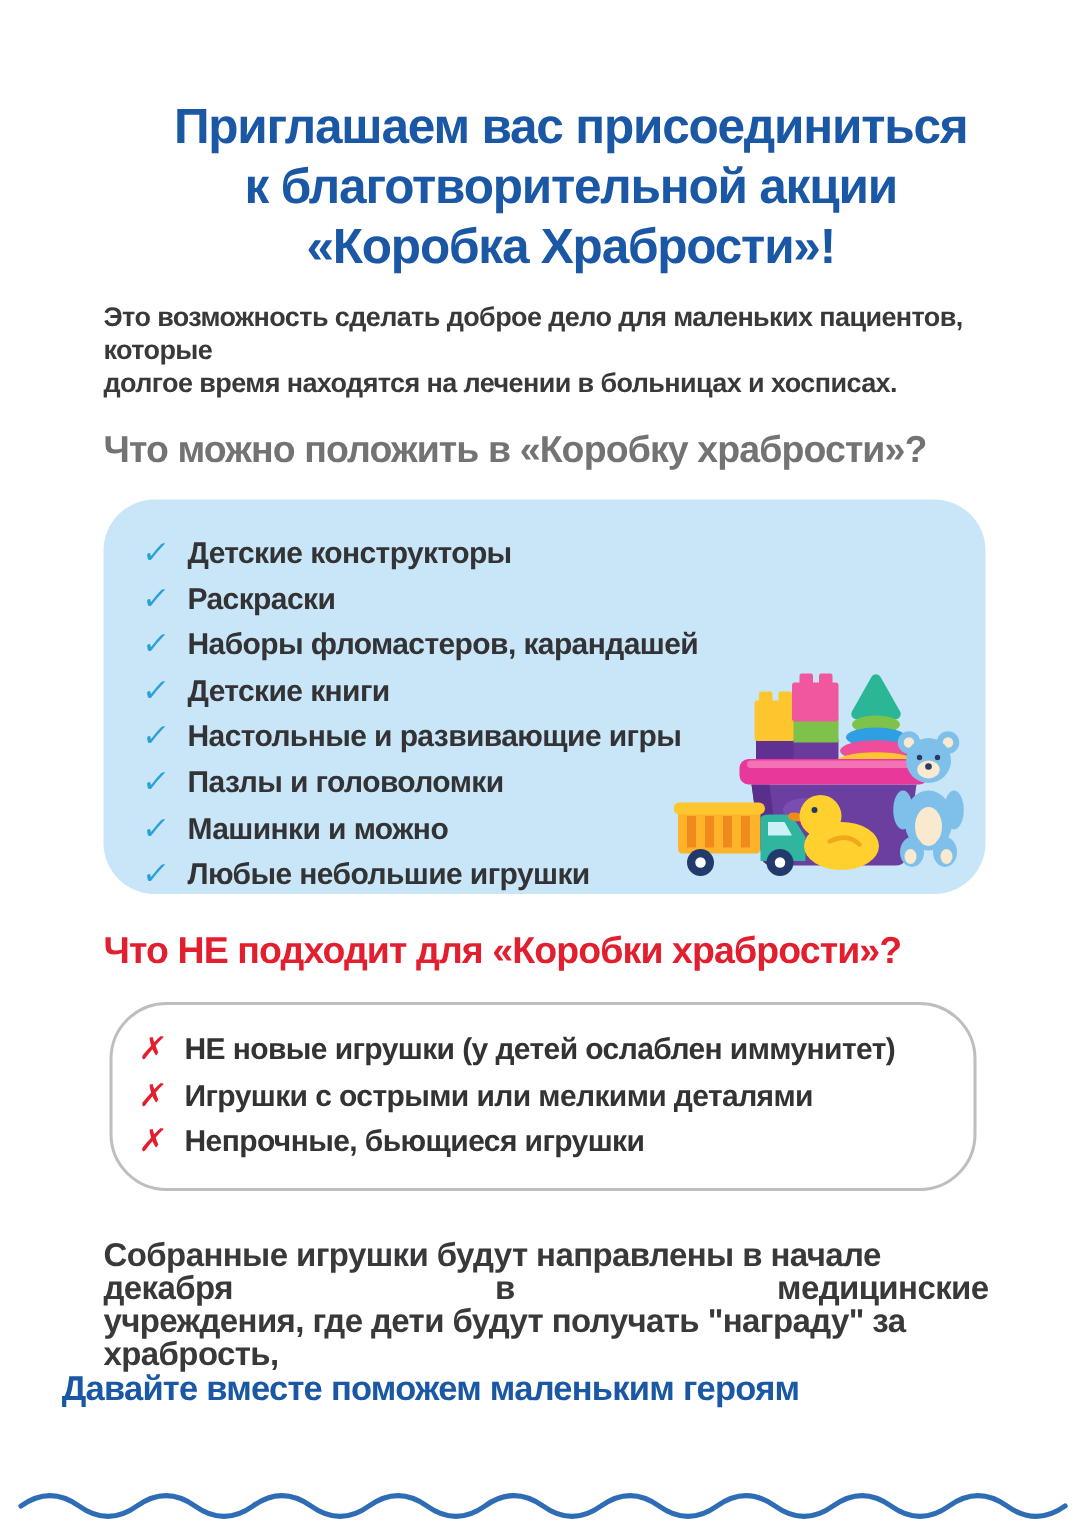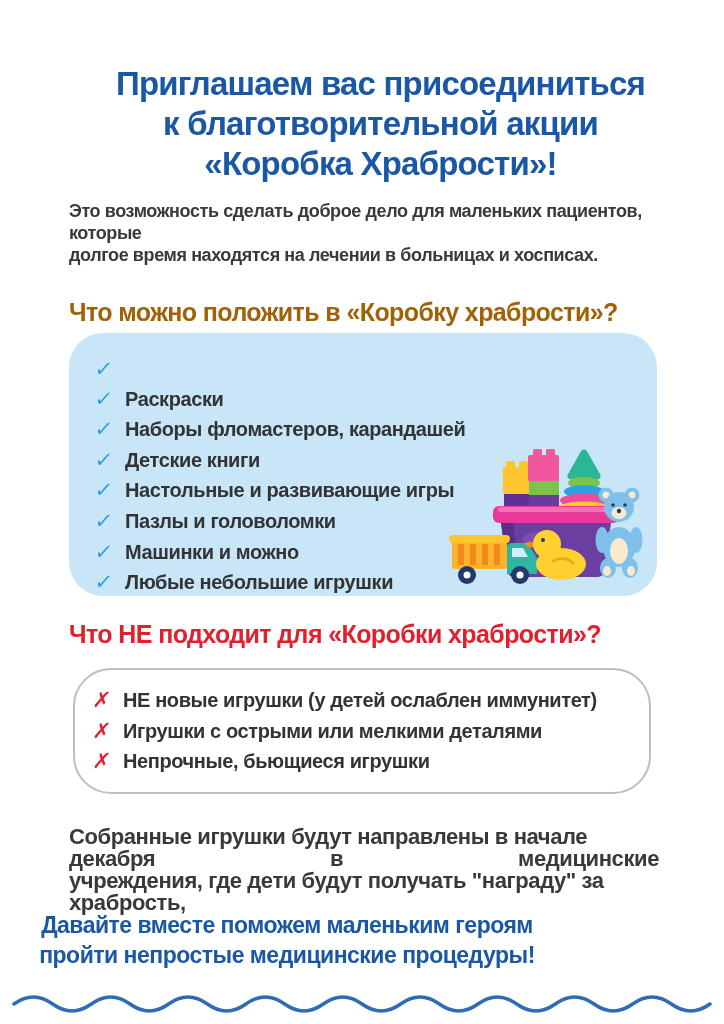--- a/index.html
+++ b/index.html
@@ -36,21 +36,21 @@
   }
   .intro span { display: block; }
   .sec-heading {
     position: absolute;
     left: 69px;
     font-size: 25px;
     font-weight: bold;
     letter-spacing: -0.6px;
     white-space: nowrap;
   }
-  .allowed-heading { top: 298px; color: #a16207; }
+  .allowed-heading { top: 286px; color: #737373; }
   .not-allowed-heading { top: 620px; color: #e21f2f; }
   .allowed-box {
     position: absolute;
     top: 333px; left: 69px;
     width: 588px; height: 263px;
     background: #c8e6f8;
     border-radius: 34px;
   }
   .allowed-list {
     list-style: none;
@@ -139,20 +139,21 @@
     <span>Это возможность сделать доброе дело для маленьких пациентов, которые</span>
     <span>долгое время находятся на лечении в больницах и хосписах.</span>
   </p>
 
   <h2 class="sec-heading allowed-heading">Что можно положить в «Коробку храбрости»?</h2>
 
   <div class="allowed-box">
     <ul class="allowed-list">
       <li>
           <span class="check">✓</span>
+          <span>Детские конструкторы</span>
         </li>
       <li>
           <span class="check">✓</span>
           <span>Раскраски</span>
         </li>
       <li>
           <span class="check">✓</span>
           <span>Наборы фломастеров, карандашей</span>
         </li>
       <li>
@@ -271,20 +272,19 @@
     </ul>
   </div>
 
   <p class="outro">
     <span class="j">Собранные игрушки будут направлены в начале декабря в медицинские</span>
     <span class="j">учреждения, где дети будут получать "награду" за храбрость,</span>
   </p>
 
   <p class="closing">
     <span>Давайте вместе поможем маленьким героям</span>
-    <span>пройти непростые медицинские процедуры!</span>
   </p>
 
   <svg class="footer-wave" width="700" height="28" viewBox="0 0 706 28">
     <path d="M2 14 Q 21.5 0 41 14 T 80 14 T 119 14 T 158 14 T 197 14 T 236 14 T 275 14 T 314 14 T 353 14 T 392 14 T 431 14 T 470 14 T 509 14 T 548 14 T 587 14 T 626 14 T 665 14 T 704 14" fill="none" stroke="#2e6cb5" stroke-width="3.5" stroke-linecap="round"></path>
   </svg>
 
 </div>
 
 </body></html>

